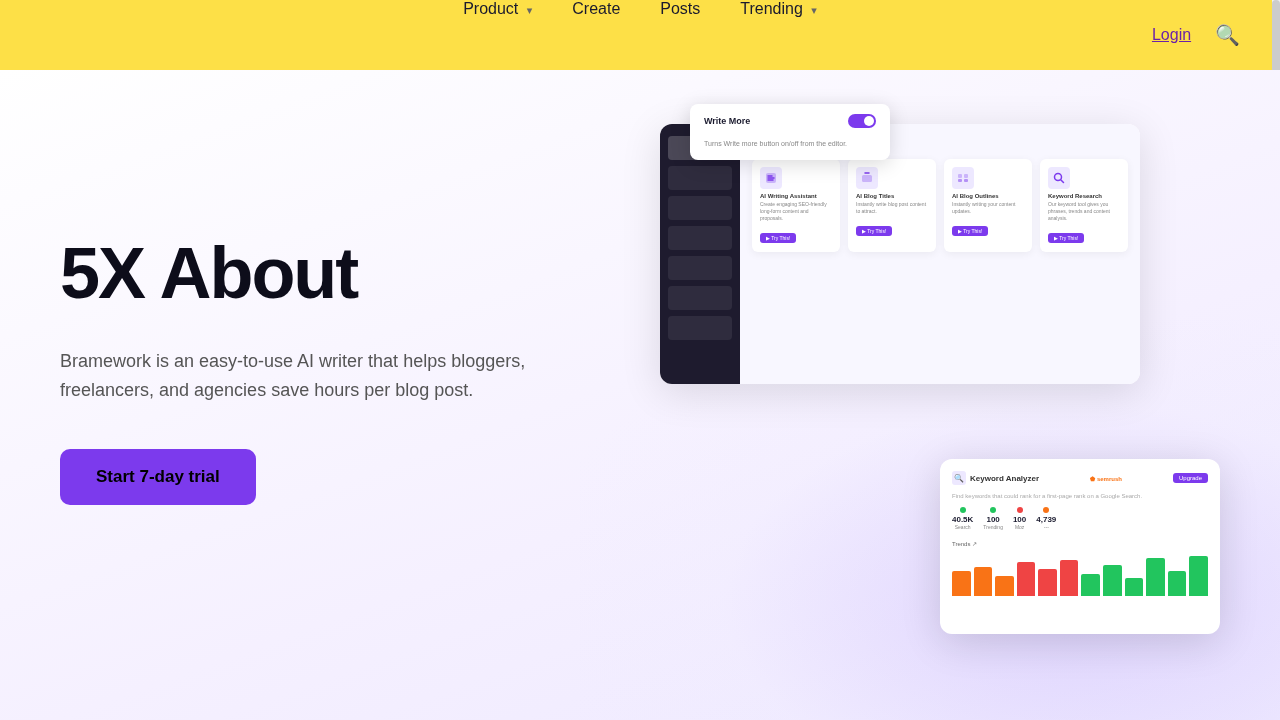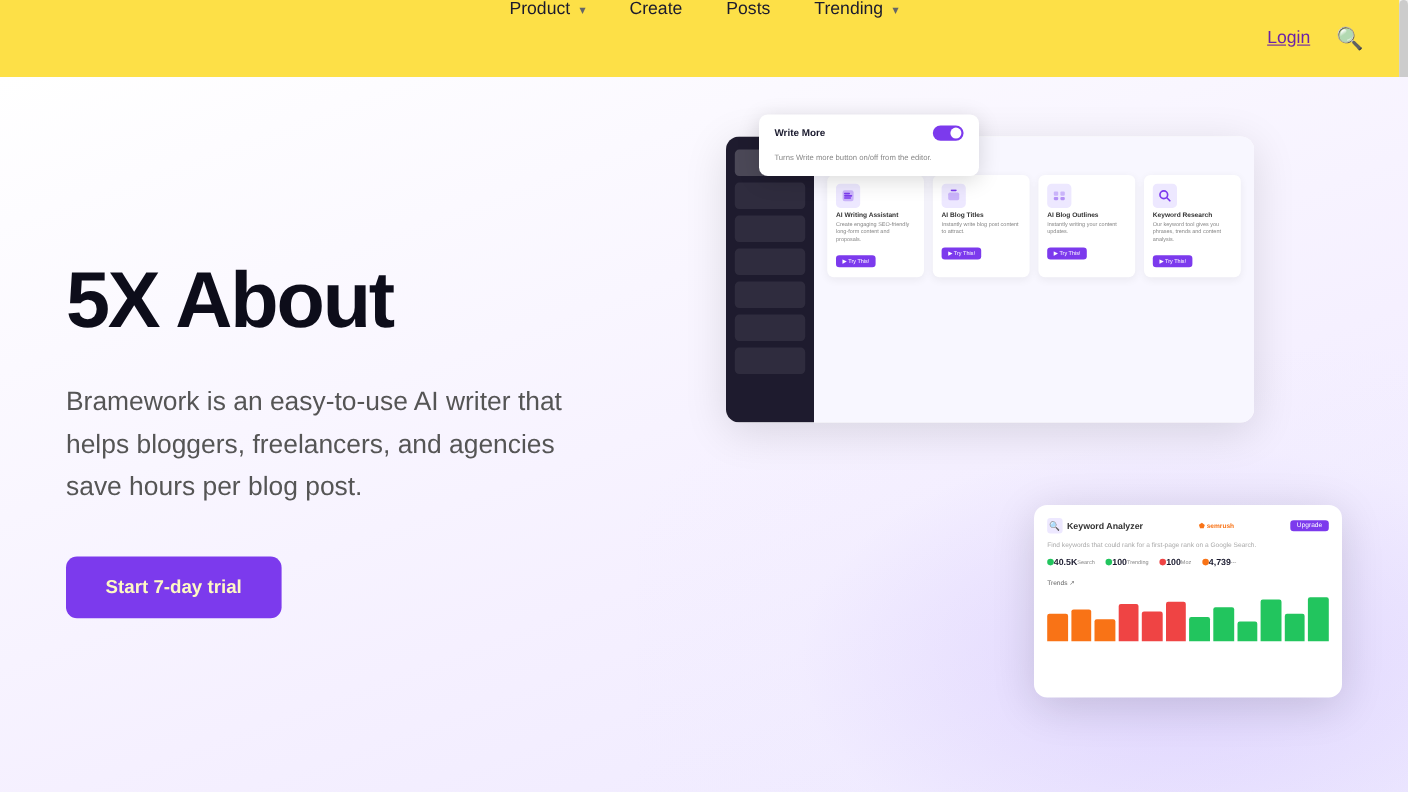--- a/index.html
+++ b/index.html
@@ -102,29 +102,29 @@
     }
     .hero-headline {
       font-size: 72px;
       font-weight: 900;
       color: #0d0d1a;
       line-height: 1.05;
       margin-bottom: 36px;
       letter-spacing: -2px;
     }
     .hero-subtext {
-      font-size: 24px;
+      font-size: 18px;
       color: #555;
       line-height: 1.6;
       margin-bottom: 44px;
       max-width: 480px;
     }
     .trial-btn-hero {
       background: #7c3aed;
-      color: #fef9c3;
+      color: #000000;
       border: none;
       border-radius: 10px;
       padding: 18px 36px;
       font-size: 17px;
       font-weight: 700;
       cursor: pointer;
     }
 
     
     .hero-right {
@@ -315,20 +315,21 @@
       color: #aaa;
       margin-bottom: 8px;
     }
     .kw-metrics {
       display: flex;
       gap: 10px;
       margin-bottom: 10px;
     }
     .kw-metric {
       display: flex;
+      flex-direction: column;
       align-items: center;
     }
     .kw-metric-val {
       font-size: 8px;
       font-weight: 700;
       color: #1a1a2e;
     }
     .kw-metric-label {
       font-size: 5px;
       color: #888;

